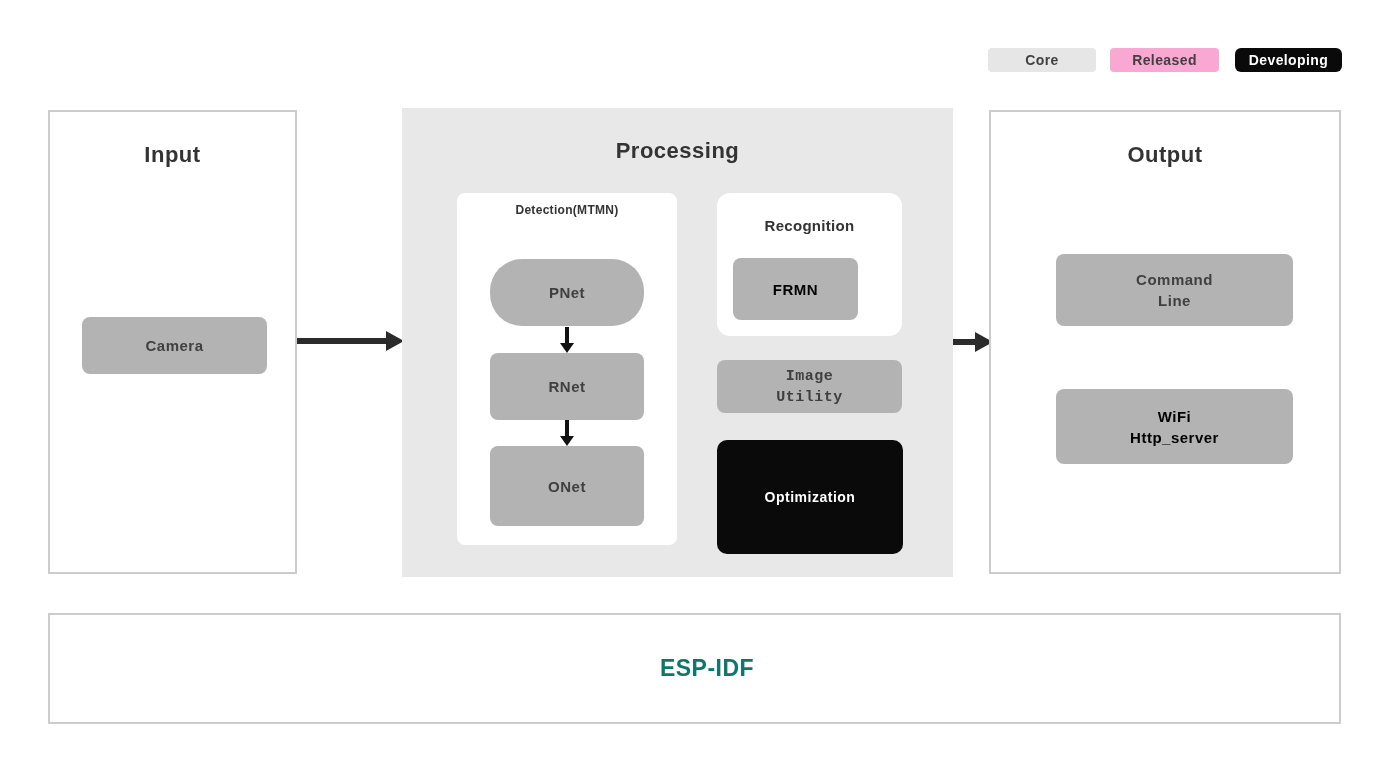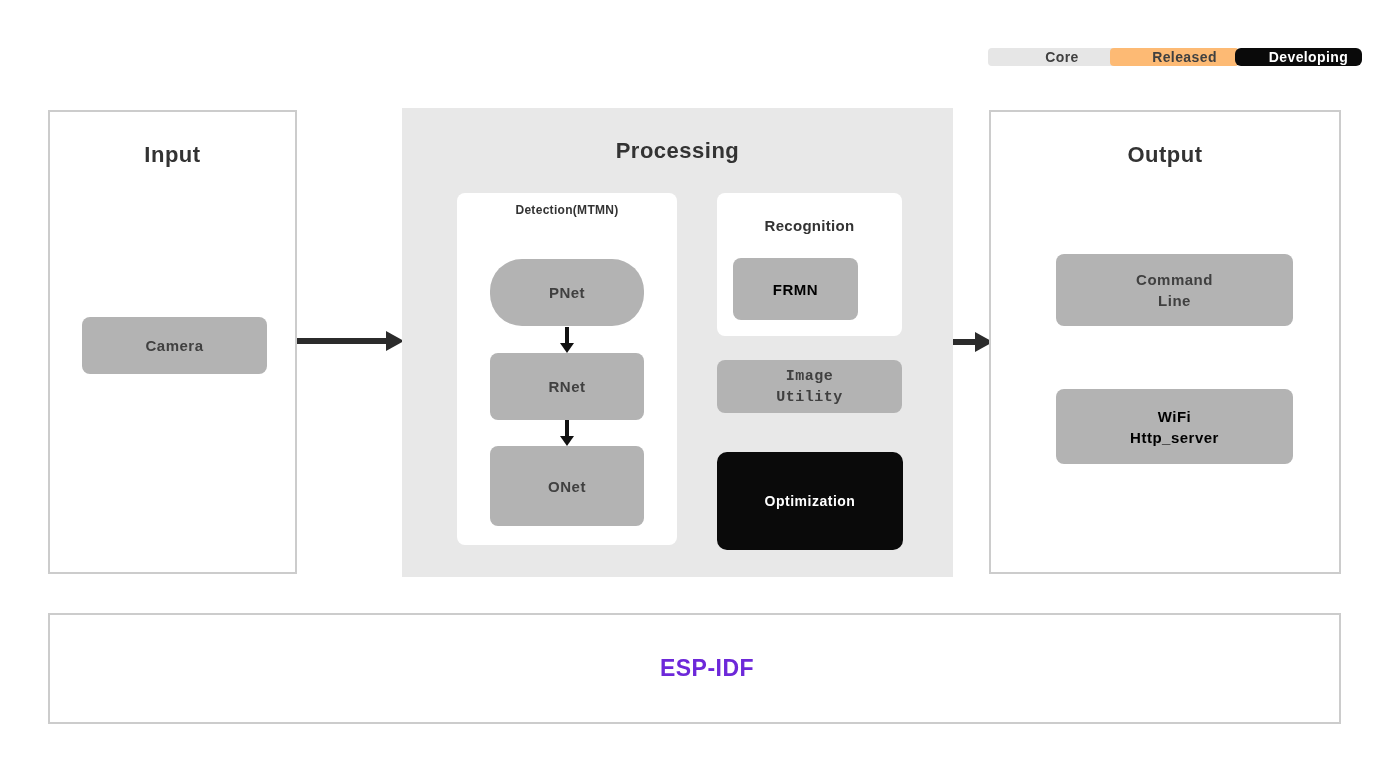--- a/index.html
+++ b/index.html
@@ -10,33 +10,32 @@
     height: 758px;
     background: #ffffff;
     overflow: hidden;
   }
   .abs { position: absolute; }
 
   
   .chip {
     position: absolute;
     top: 48px;
-    height: 18px;
+    height: 24px;
     display: flex;
     align-items: center;
     justify-content: center;
     font-size: 14px;
     font-weight: bold;
     letter-spacing: 0.4px;
     border-radius: 4px;
     color: #404040;
-    padding-left: 20px;
   }
   .chip-core       { left: 988px;  width: 108px; background: #e6e6e6; }
-  .chip-released   { left: 1110px; width: 109px; background: #fdba74; }
+  .chip-released   { left: 1110px; width: 109px; background: #f9a8d4; }
   .chip-developing { left: 1235px; width: 107px; background: #0a0a0a; color: #ffffff; border-radius: 6px; }
 
   
   .panel {
     position: absolute;
     background: #ffffff;
     border: 2px solid #cccccc;
     box-sizing: border-box;
   }
   .panel-input      { left: 48px;  top: 110px; width: 249px;  height: 464px; }
@@ -51,32 +50,32 @@
     text-align: center;
     font-size: 22px;
     font-weight: bold;
     letter-spacing: 0.5px;
     color: #333333;
   }
   .espidf-title {
     font-size: 23px;
     font-weight: bold;
     letter-spacing: 0.5px;
-    color: #6d28d9;
+    color: #0f766e;
     margin-left: 25px;
   }
 
   
   .group {
     position: absolute;
     background: #ffffff;
     border-radius: 8px;
   }
   .group-detection   { left: 55px;  top: 85px; width: 220px; height: 352px; }
-  .group-recognition { left: 315px; top: 85px; width: 185px; height: 143px; }
+  .group-recognition { left: 315px; top: 85px; width: 185px; height: 143px; border-radius: 13px; }
   .group-title {
     position: absolute;
     left: 0; right: 0;
     text-align: center;
     font-weight: bold;
     color: #333333;
     letter-spacing: 0.3px;
   }
   .title-detection   { top: 10px; font-size: 12px; }
   .title-recognition { top: 24px; font-size: 15px; }
@@ -106,21 +105,21 @@
   }
 
   .node-camera  { left: 32px; top: 205px; width: 185px; height: 57px; }
 
   .node-pnet { left: 33px; top: 66px;  width: 154px; height: 67px; border-radius: 32px; }
   .node-rnet { left: 33px; top: 160px; width: 154px; height: 67px; }
   .node-onet { left: 33px; top: 253px; width: 154px; height: 80px; }
   .node-frmn { left: 16px; top: 65px;  width: 125px; height: 62px; }
 
   .node-imageutility { left: 315px; top: 252px; width: 185px; height: 53px; font-family: Liberation Mono, monospace; }
-  .node-optimization { left: 315px; top: 344px; width: 186px; height: 98px; text-align: center; }
+  .node-optimization { left: 315px; top: 332px; width: 186px; height: 114px; text-align: center; }
 
   .node-commandline { left: 65px; top: 142px; width: 237px; height: 72px; }
   .node-wifi        { left: 65px; top: 277px; width: 237px; height: 75px; }
 
   
   .h-arrow-stem { position: absolute; height: 6px; background: #2b2b2b; }
   .h-arrow-head {
     position: absolute;
     width: 0; height: 0;
     border-top: 10px solid transparent;

